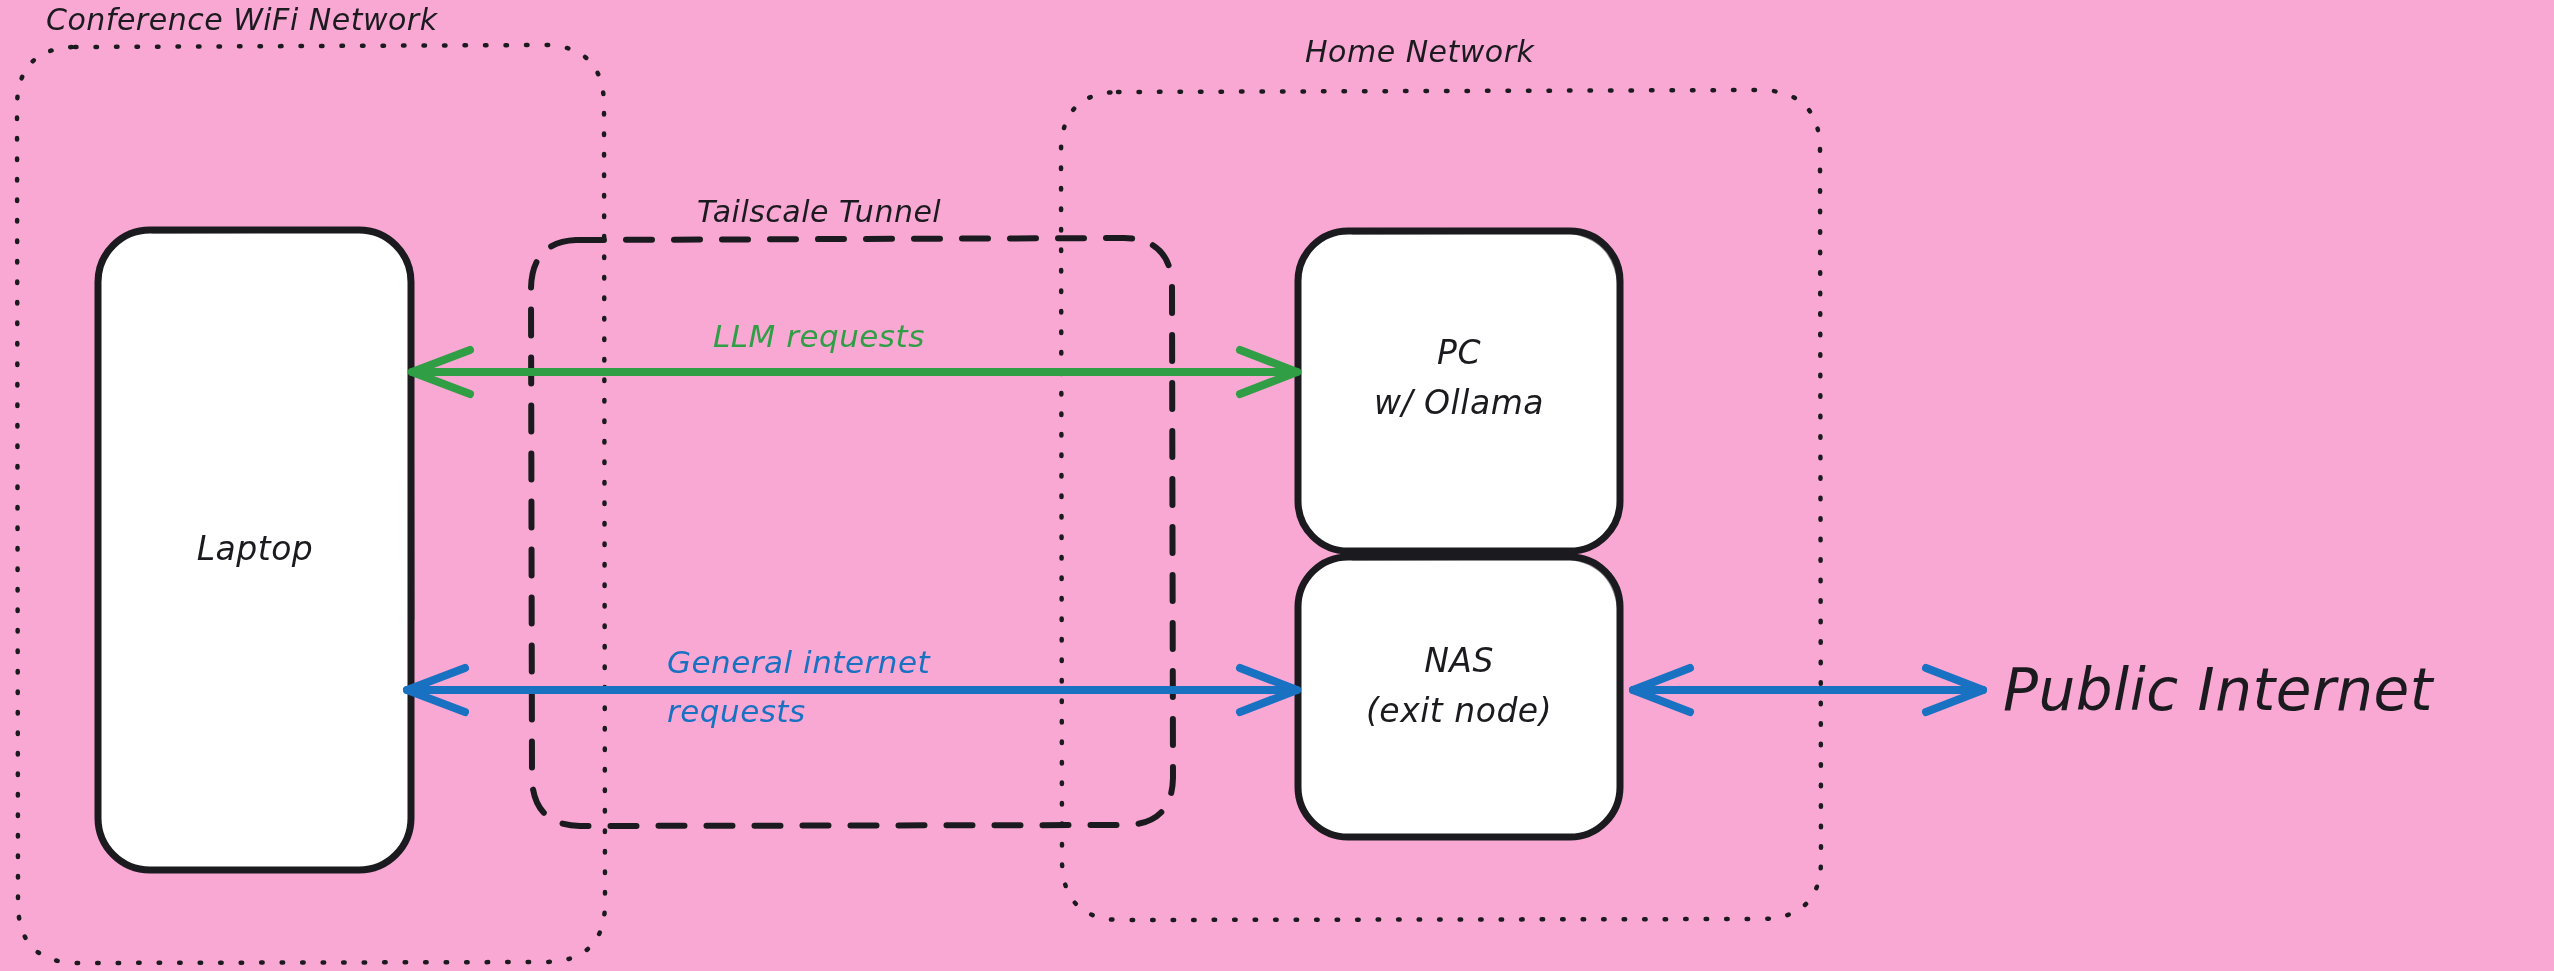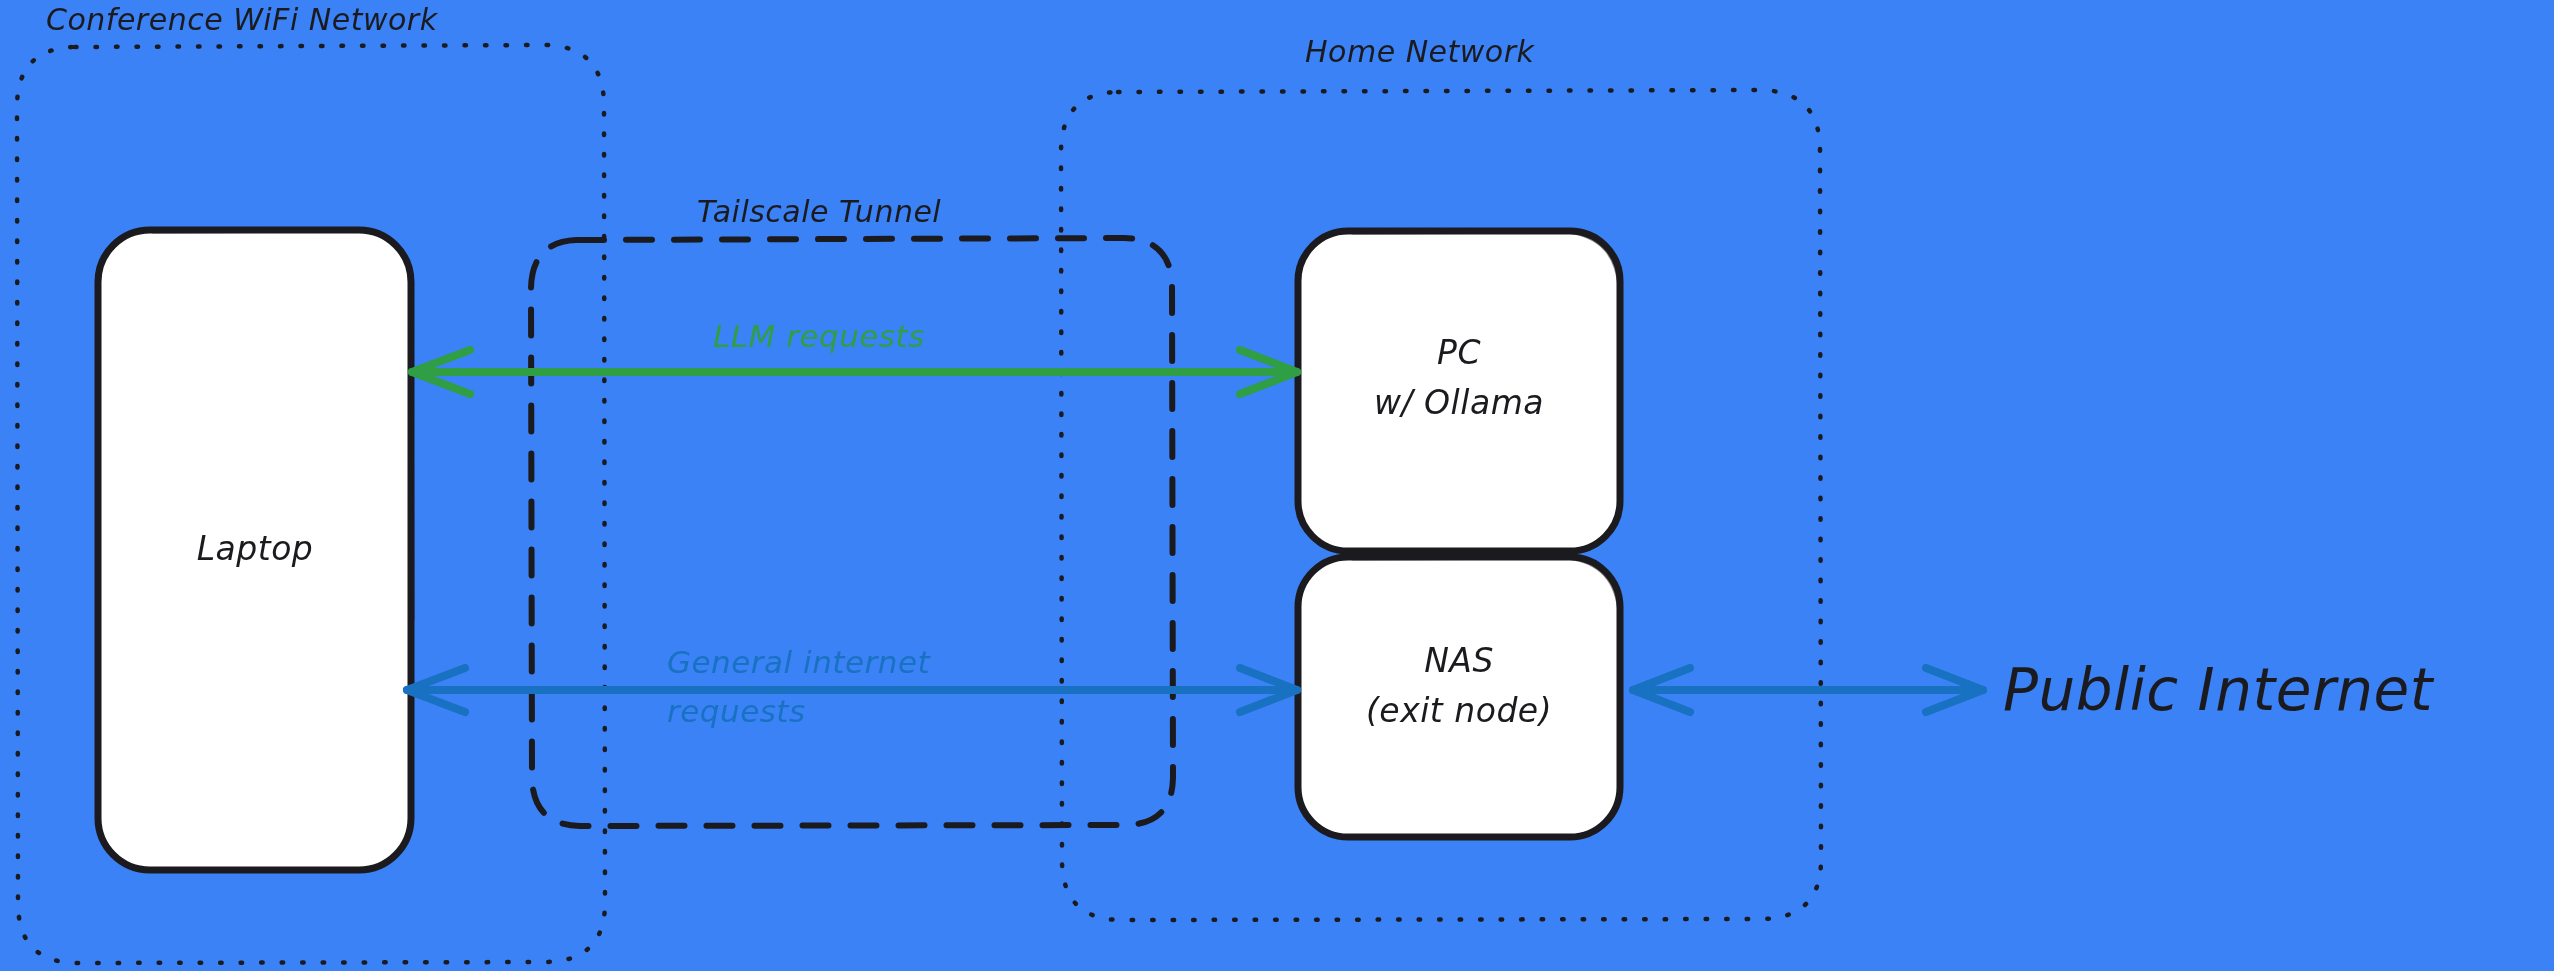--- a/index.html
+++ b/index.html
@@ -7,21 +7,21 @@
     padding: 0;
     background: #ffffff;
   }
   body {
     font-family: "DejaVu Sans", sans-serif;
   }
   #canvas {
     position: relative;
     width: 2554px;
     height: 971px;
-    background: #3b82f6;
+    background: #f9a8d4;
     overflow: hidden;
   }
   #diagram-svg {
     position: absolute;
     left: 0;
     top: 0;
     width: 2554px;
     height: 971px;
   }
   .hand-text {

